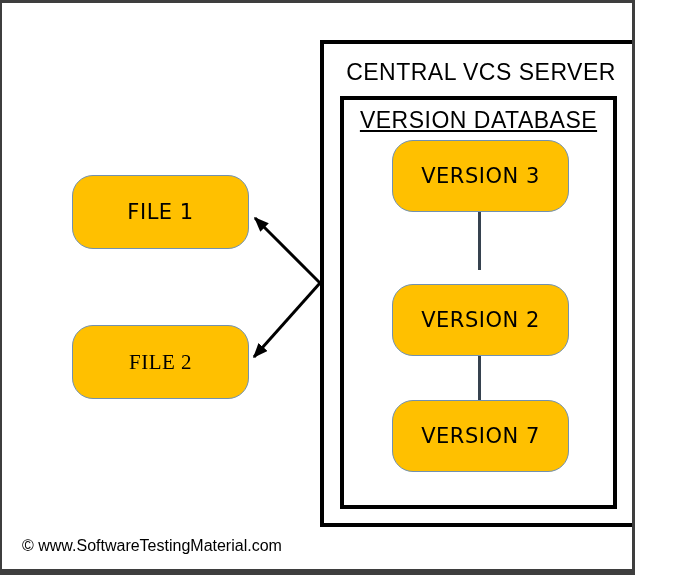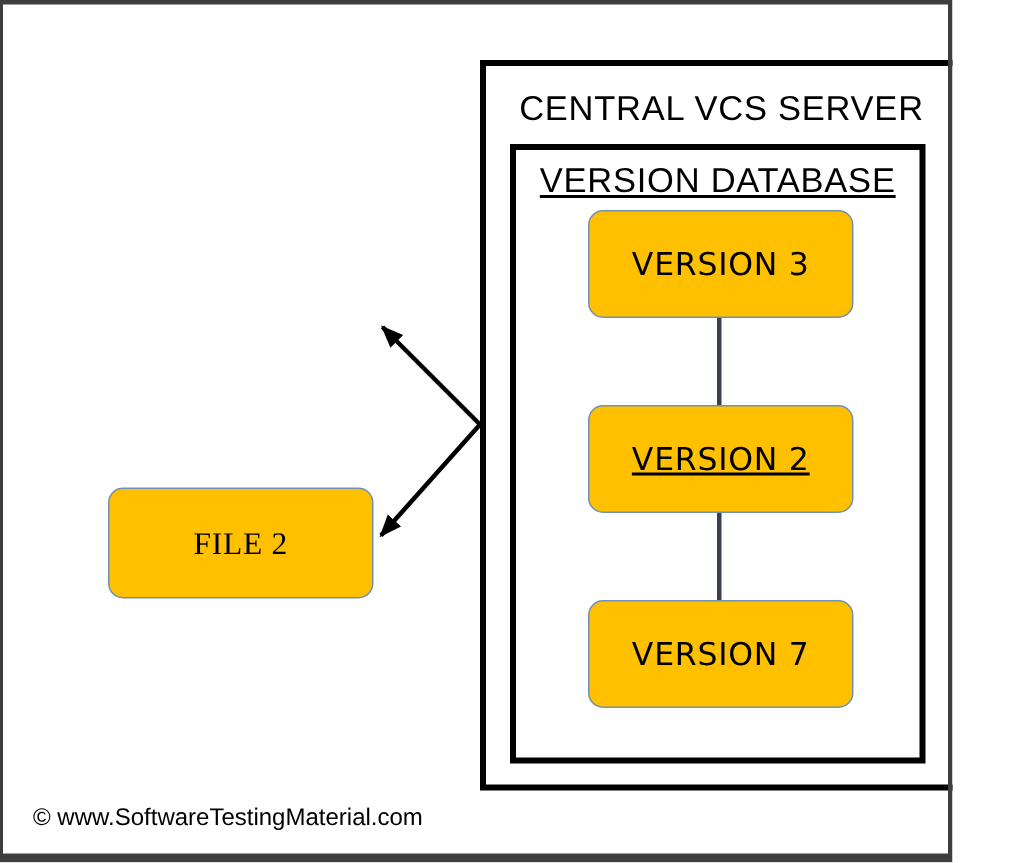--- a/index.html
+++ b/index.html
@@ -35,30 +35,30 @@
     color:var(--text,#000);
     letter-spacing:0.5px;
     white-space:nowrap;
   }
   #server-title{left:320px;top:59px;width:322px;}
   #db-title{left:340px;top:107px;width:277px;text-decoration:underline;}
   .node{
     position:absolute;
     background:var(--node-fill,#FFC000);
     border:1.5px solid var(--node-border,#7191B0);
-    border-radius:10px;
+    border-radius:21px;
     box-sizing:border-box;
     display:flex;align-items:center;justify-content:center;
     font-size:21px;
     color:var(--text,#000);
     letter-spacing:0.5px;
   }
   .version-node{left:392px;width:177px;height:72px;}
   #version-node-0{top:140px;}
-  #version-node-1{top:270px;text-decoration:underline;}
+  #version-node-1{top:284px;}
   #version-node-2{top:400px;}
   .file-node{left:72px;width:177px;height:74px;}
   #file-node-0{top:175px;}
   #file-node-1{top:325px;font-family:Liberation Serif, serif;}
   .connector{
     position:absolute;
     left:478px;width:3px;height:58px;
     background:var(--connector,#36424F);
   }
   #connector-0{top:212px;}
@@ -94,18 +94,19 @@
   <div id="db-box" class="outline-box"></div>
   <div id="db-title" class="box-title">VERSION DATABASE</div>
 
   <div id="connector-0" class="connector"></div>
   <div id="connector-1" class="connector"></div>
 
   <div id="version-node-0" class="node version-node">VERSION 3</div>
   <div id="version-node-1" class="node version-node">VERSION 2</div>
   <div id="version-node-2" class="node version-node">VERSION 7</div>
 
+  <div id="file-node-0" class="node file-node">FILE 1</div>
   <div id="file-node-1" class="node file-node">FILE 2</div>
 
   <div id="footer-copyright">© www.SoftwareTestingMaterial.com</div>
 
   <div id="frame"></div>
 </div>
 
 </body></html>

